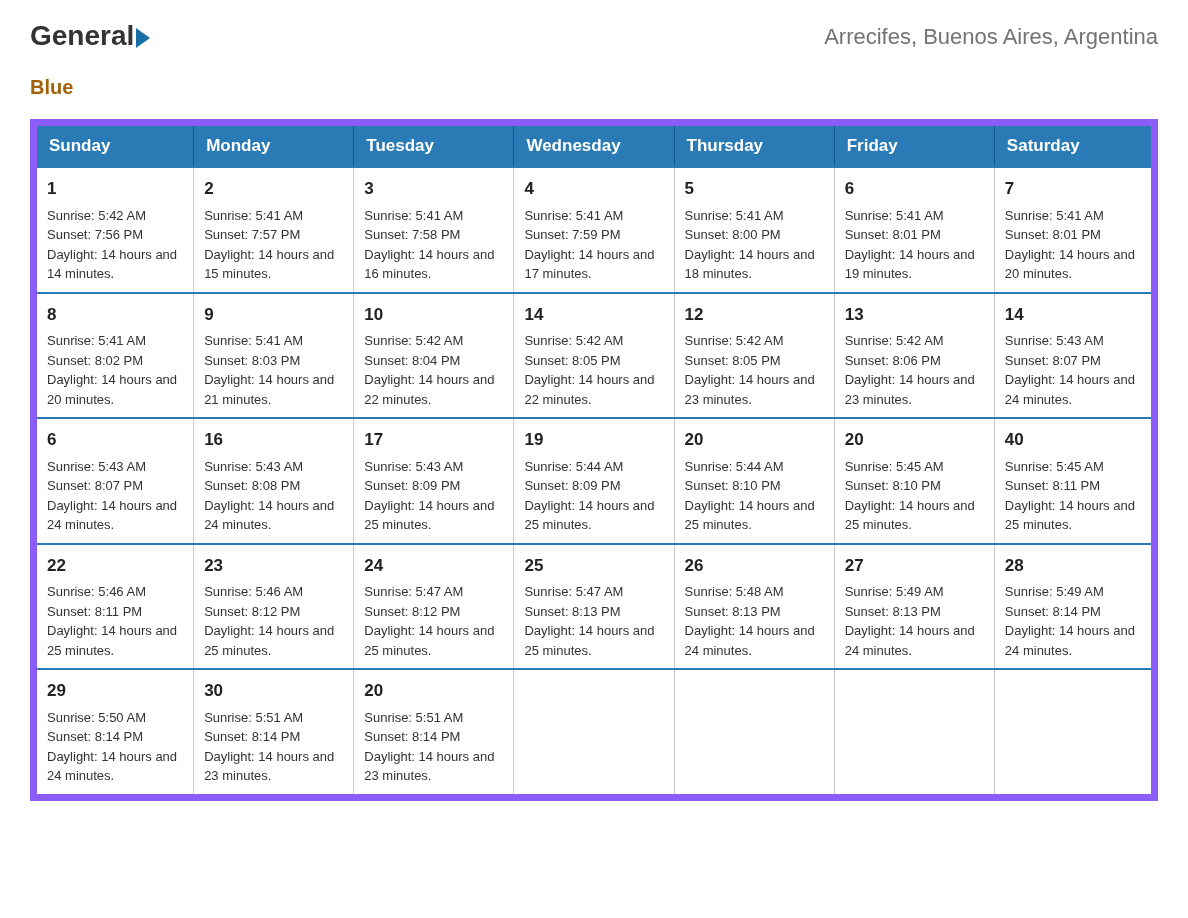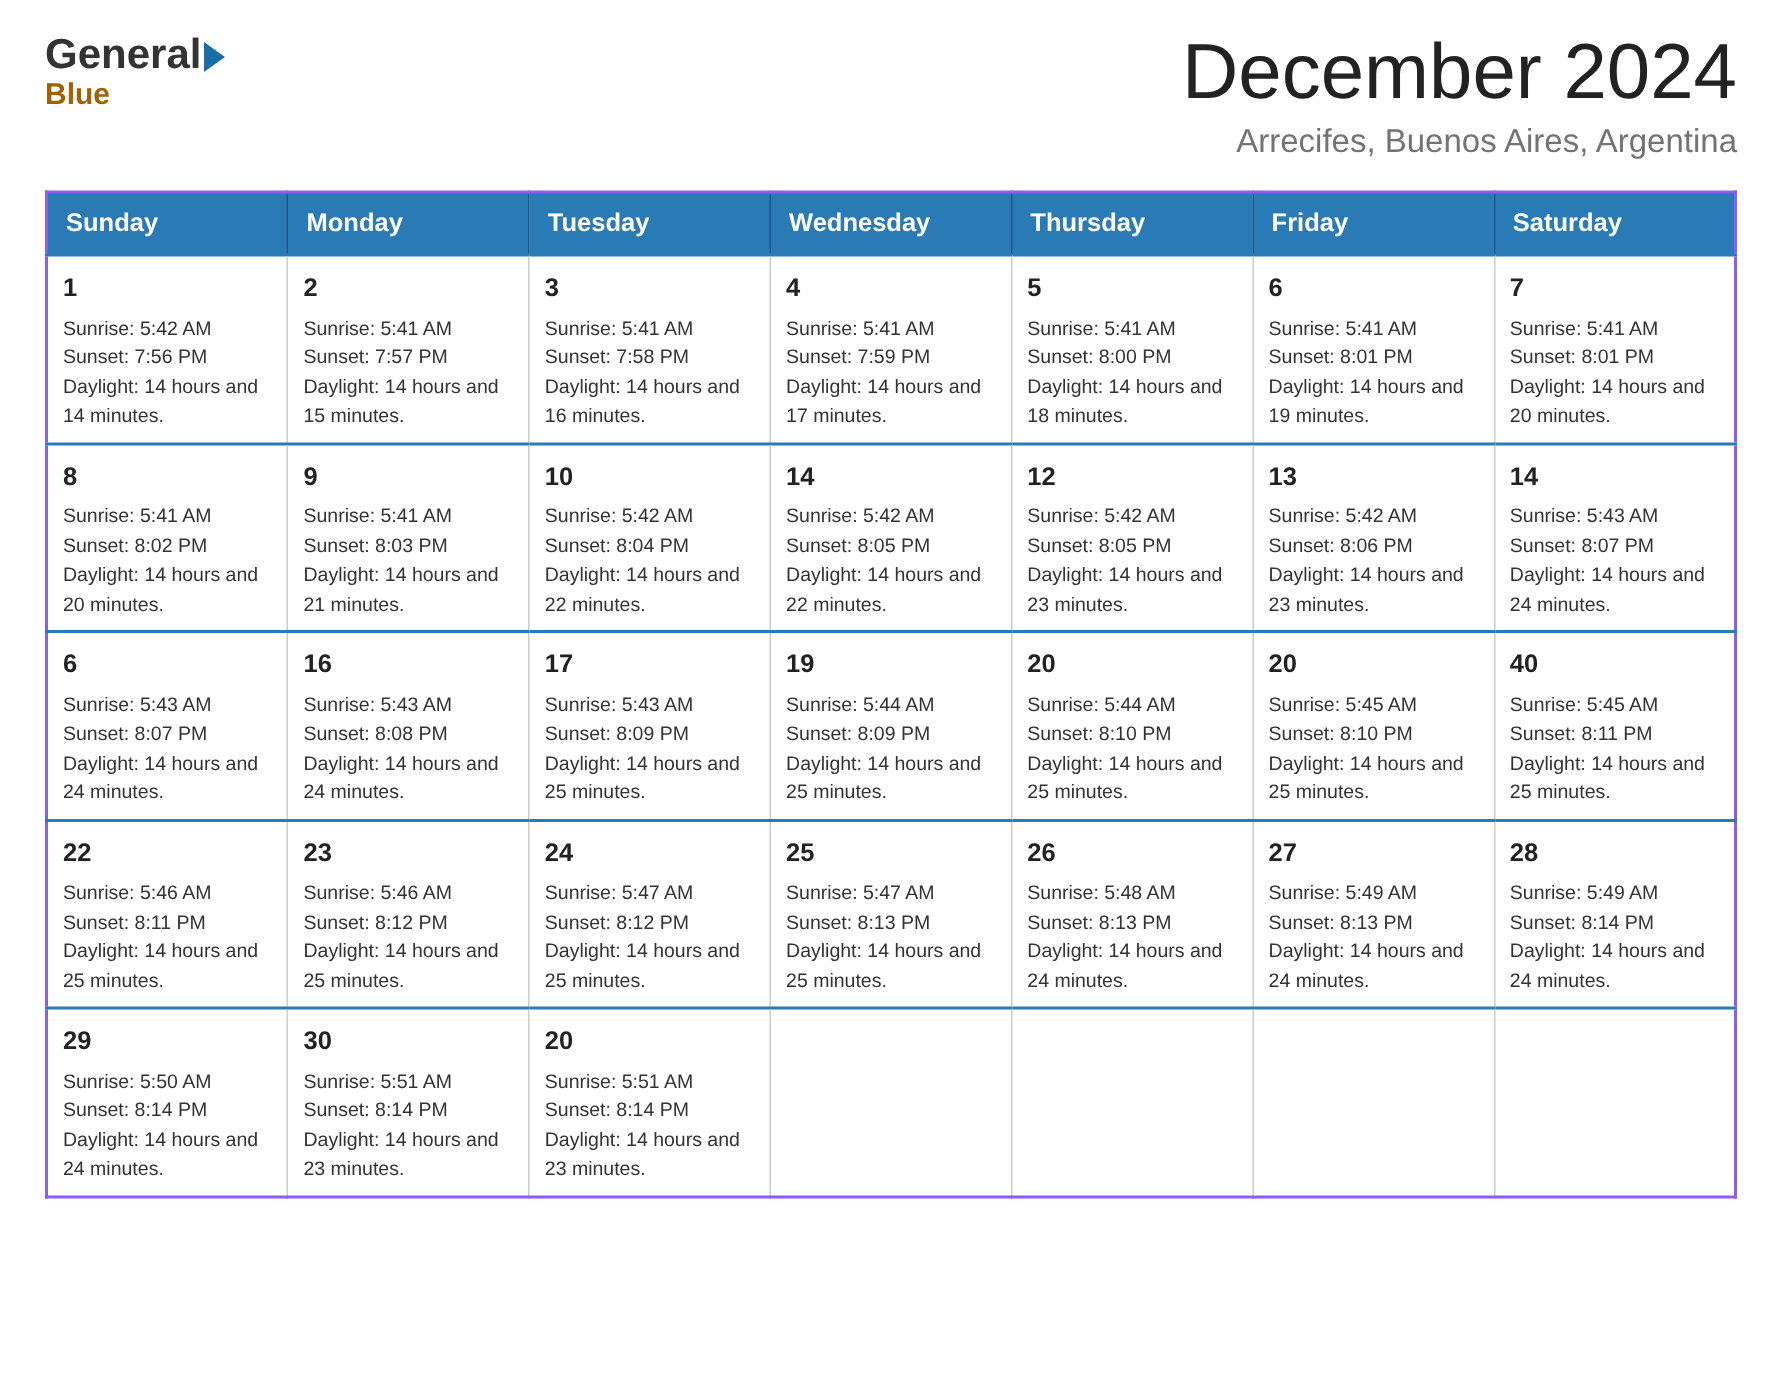--- a/index.html
+++ b/index.html
@@ -13,20 +13,21 @@
     .header {
       display: flex;
       justify-content: space-between;
       align-items: flex-start;
       margin-bottom: 20px;
     }
     .logo {
       display: flex;
       flex-direction: column;
       align-items: flex-start;
+      gap: 24px;
     }
     .logo-text {
       display: flex;
       align-items: center;
     }
     .logo-general {
       font-size: 28px;
       font-weight: bold;
       color: #333;
     }
@@ -55,21 +56,21 @@
       line-height: 1.1;
     }
     .location-title {
       font-size: 22px;
       color: #737373;
       margin-top: 4px;
     }
     .calendar {
       width: 100%;
       border-collapse: collapse;
-      border: 2px solid #8b5cf6;
+      border: 7px solid #8b5cf6;
     }
     .calendar th {
       background-color: #2a7ab5;
       color: #ffffff;
       font-size: 17px;
       font-weight: bold;
       padding: 10px 12px;
       text-align: left;
       border: 1px solid #1a5a8a;
     }
@@ -108,21 +109,20 @@
 
 <div class="header">
   <div class="logo">
     <div class="logo-text">
       <span class="logo-general">General</span>
       <span class="logo-blue-arrow"></span>
     </div>
     <span class="logo-blue">Blue</span>
   </div>
   <div class="title-area">
-    <div class="month-title">December 2024</div>
     <div class="location-title">Arrecifes, Buenos Aires, Argentina</div>
   </div>
 </div>
 
 <table class="calendar">
   <thead>
     <tr>
     <th>Sunday</th>
         <th>Monday</th>
         <th>Tuesday</th>

